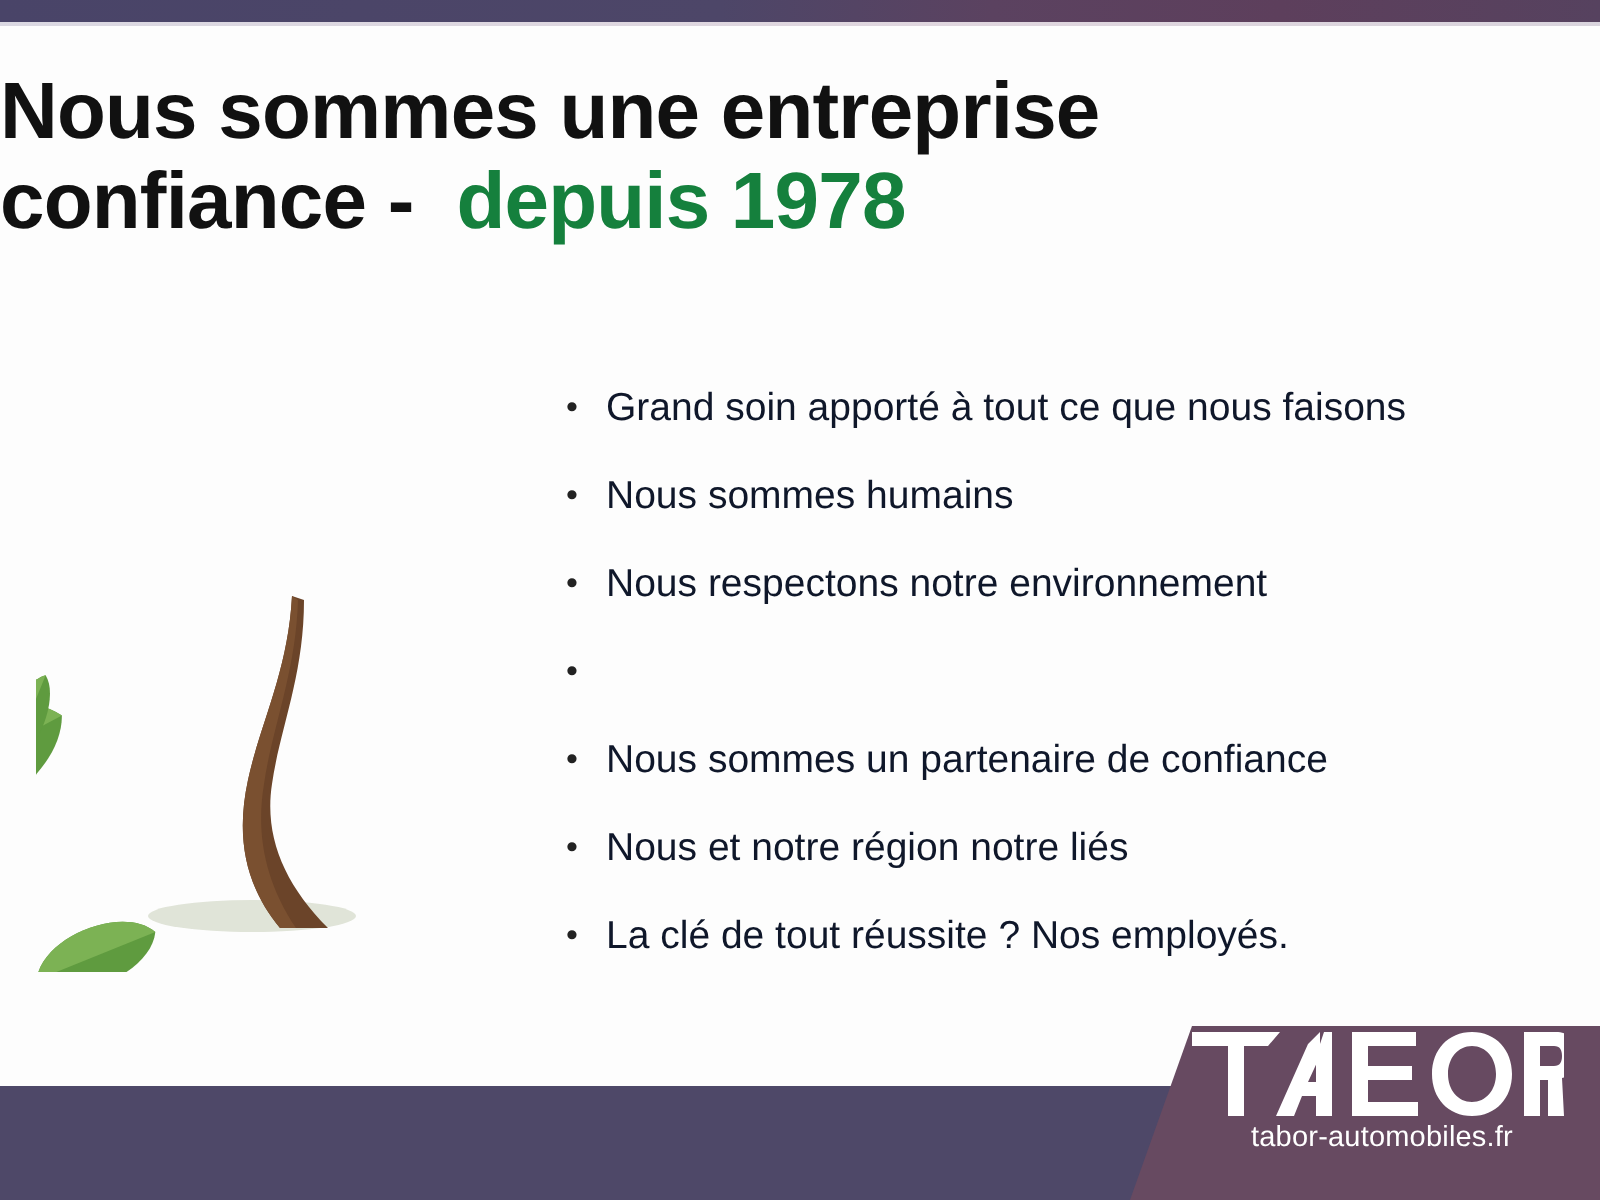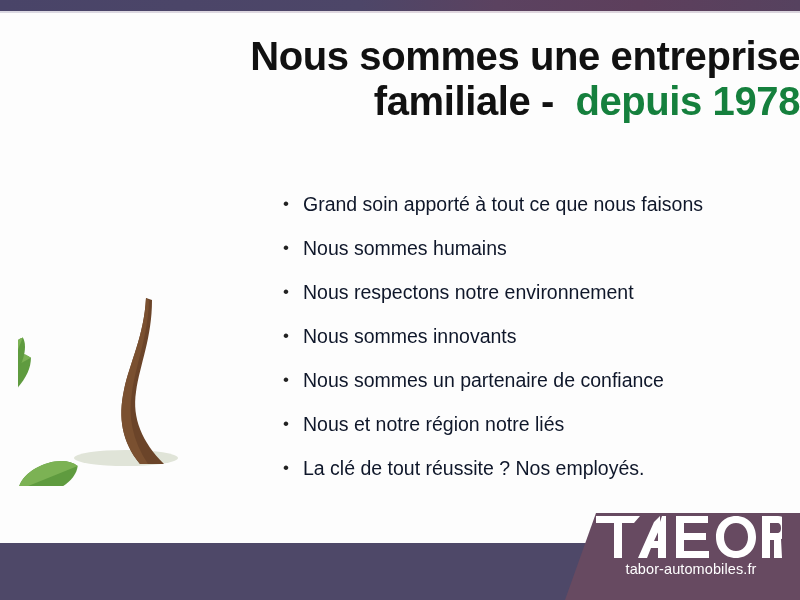--- a/index.html
+++ b/index.html
@@ -40,21 +40,21 @@
     background: linear-gradient(90deg, #cfccd9 0%, #d6c9d4 60%, #cdc6d2 100%);
     opacity: .75;
   }
 
   
   #title-block {
     position: absolute;
     left: 0;
     top: 34px;
     width: 800px;
-    text-align: right;
+    text-align: left;
     line-height: 1.12;
   }
   .title-line {
     display: block;
     font-size: 40px;
     font-weight: bold;
     letter-spacing: -0.4px;
     color: #111111;
     white-space: pre;
   }
@@ -140,21 +140,21 @@
 </head>
 <body>
 
 <div id="slide">
 
   <div id="top-bar"></div>
   <div id="top-bar-hairline"></div>
 
   <div id="title-block">
     <span class="title-line">Nous sommes une entreprise</span>
-    <span class="title-line"><span>familiale -  </span><span class="title-accent">depuis 1978</span></span>
+    <span class="title-line"><span>confiance -  </span><span class="title-accent">depuis 1978</span></span>
   </div>
 
   <div id="tree-illustration">
     <svg width="260" height="300" viewBox="0 0 260 300" xmlns="http://www.w3.org/2000/svg">
       <defs>
         <clipPath id="lf1">
             <ellipse cx="0" cy="0" rx="34" ry="15"></ellipse>
           </clipPath>
       </defs>
 
@@ -220,21 +220,20 @@
     <div class="bullet-row">
       <span class="bullet-dot">•</span>
       <span class="bullet-text">Nous sommes humains</span>
     </div>
     <div class="bullet-row">
       <span class="bullet-dot">•</span>
       <span class="bullet-text">Nous respectons notre environnement</span>
     </div>
     <div class="bullet-row">
       <span class="bullet-dot">•</span>
-      <span class="bullet-text">Nous sommes innovants</span>
     </div>
     <div class="bullet-row">
       <span class="bullet-dot">•</span>
       <span class="bullet-text">Nous sommes un partenaire de confiance</span>
     </div>
     <div class="bullet-row">
       <span class="bullet-dot">•</span>
       <span class="bullet-text">Nous et notre région notre liés</span>
     </div>
     <div class="bullet-row">

